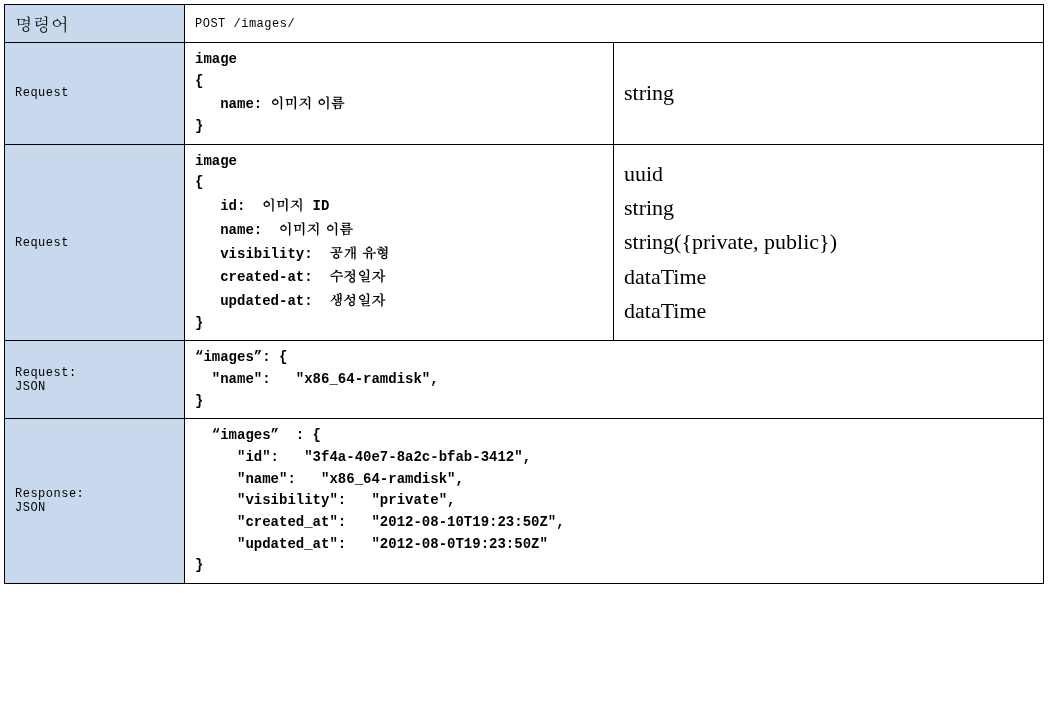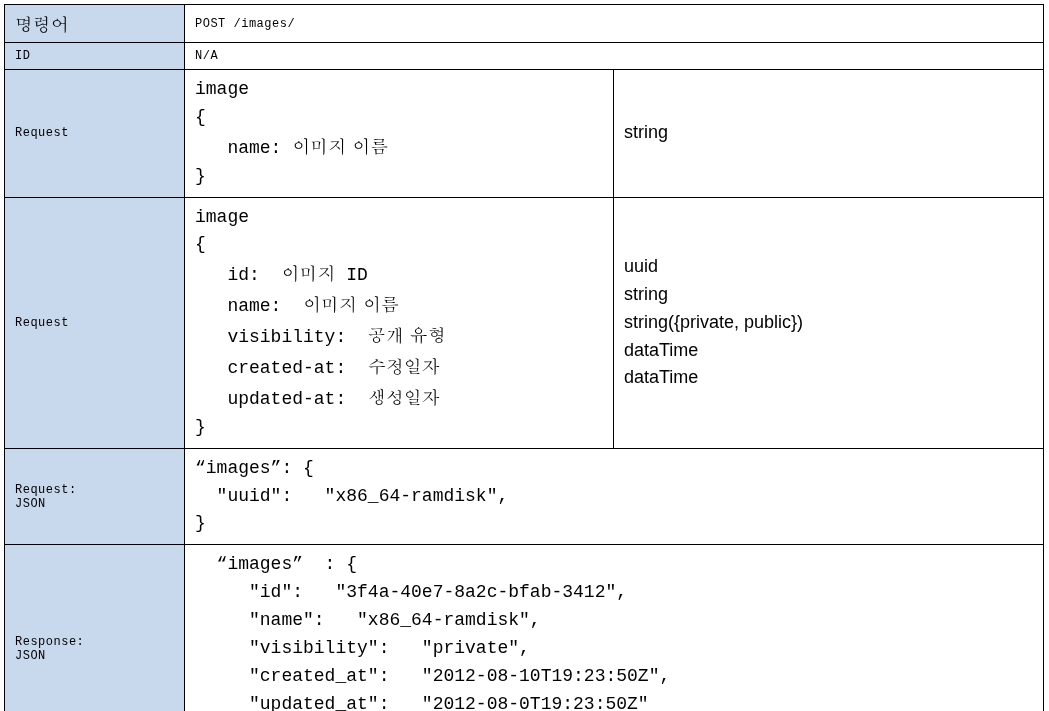--- a/index.html
+++ b/index.html
@@ -26,29 +26,30 @@
     width: 180px;
     font-family: "Batang", "Malgun Gothic", serif;
   }
   .mono {
     font-family: "Courier New", monospace;
     font-size: 12px;
     letter-spacing: 0.5px;
   }
   .code-cell {
     font-family: "Courier New", monospace;
-    font-size: 18px;
+    font-size: 14px;
     white-space: pre;
     vertical-align: top;
     padding: 8px 10px 10px 10px;
     line-height: 1.55;
+    font-weight: bold;
   }
   .type-cell {
-    font-family: Liberation Sans, sans-serif;
-    font-size: 18px;
+    font-family: Liberation Serif, serif;
+    font-size: 22px;
     white-space: pre;
     vertical-align: middle;
     padding: 6px 10px;
     width: 420px;
     line-height: 1.55;
   }
   .han {
     font-family: "Batang", "Malgun Gothic", serif;
   }
   .mid {
@@ -66,24 +67,20 @@
   </colgroup>
 
   <tbody>
       <tr>
     <td class="label-cell">
       <span class="han">명령어</span>
     </td>
     <td class="mono" colspan="2">POST /images/</td>
   </tr>
 
-  <tr>
-    <td class="label-cell mono">ID</td>
-    <td class="mono" colspan="2">N/A</td>
-  </tr>
 
   <tr>
     <td class="label-cell mono mid">Request</td>
     <td class="code-cell">image
 {
    name: <span class="han">이미지 이름</span>
 }</td>
     <td class="type-cell">string</td>
   </tr>
 
@@ -101,21 +98,21 @@
 string
 string({private, public})
 dataTime
 dataTime</td>
   </tr>
 
   <tr>
     <td class="label-cell mono mid" style="white-space:pre;">Request:
 JSON</td>
     <td class="code-cell" colspan="2">“images”: {
-  "uuid":   "x86_64-ramdisk",
+  "name":   "x86_64-ramdisk",
 }</td>
   </tr>
 
   <tr>
     <td class="label-cell mono mid" style="white-space:pre;">Response:
 JSON</td>
     <td class="code-cell" colspan="2">  “images”  : {
      "id":   "3f4a-40e7-8a2c-bfab-3412",
      "name":   "x86_64-ramdisk",
      "visibility":   "private",

